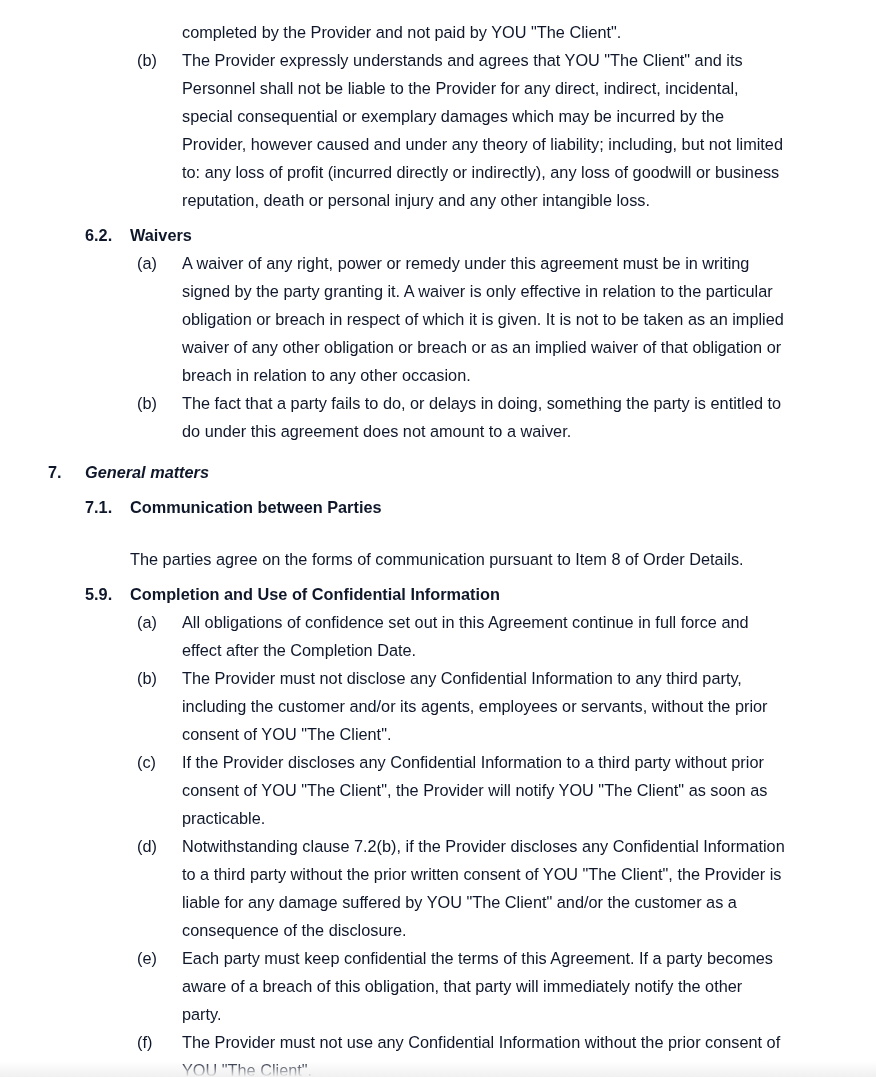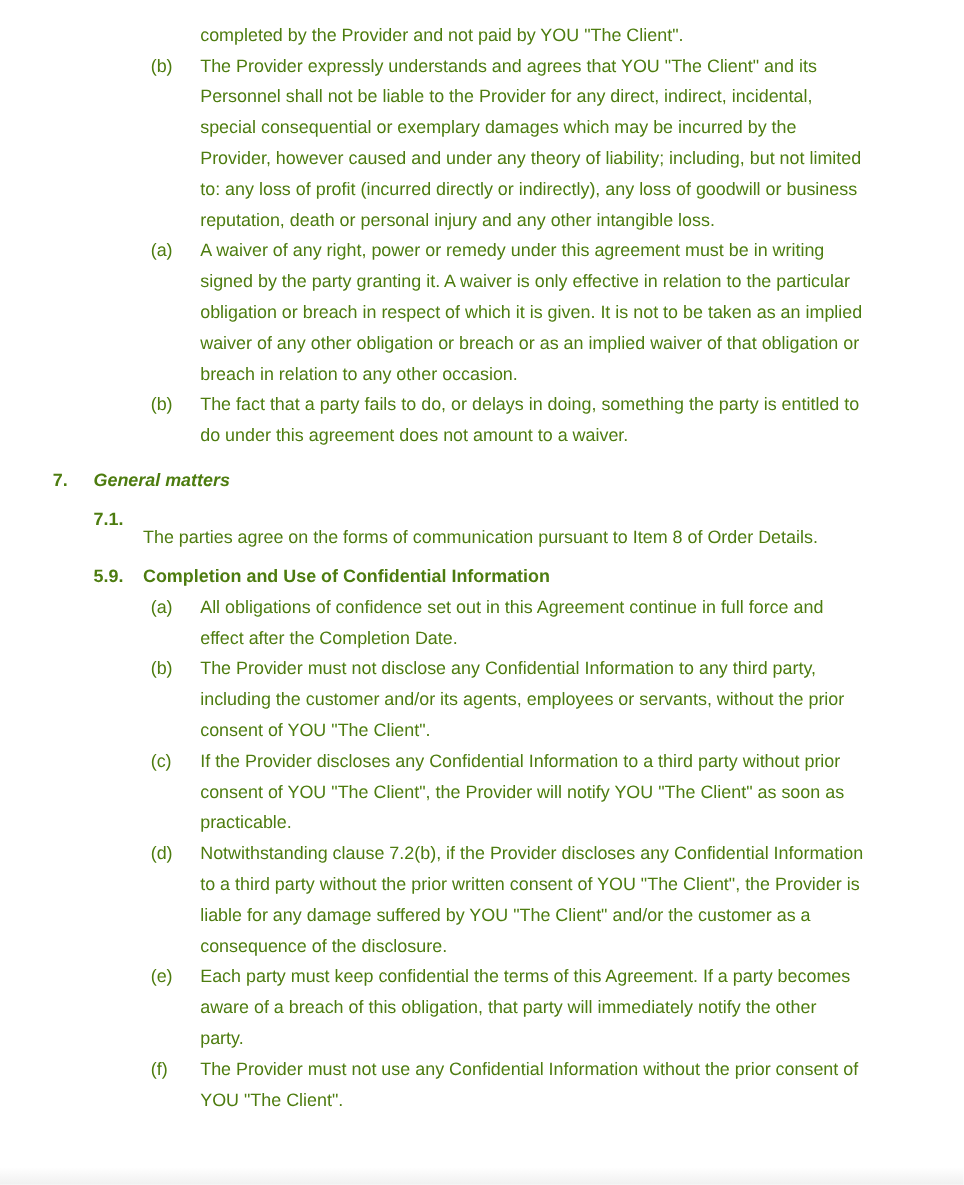--- a/index.html
+++ b/index.html
@@ -19,21 +19,21 @@
     position: relative;
     width: 876px;
     height: 1061px;
     padding-top: 18px;
     box-sizing: border-box;
   }
   .block {
     position: relative;
     font-size: 16.3px;
     line-height: 28px;
-    color: #4d7c0f;
+    color: #0f172a;
   }
   .h1 { margin-top: 13px; font-weight: bold; }
   .h2 { margin-top: 7px;  font-weight: bold; }
   .p-plain { margin-top: 24px; }
 
   .num1 { position: absolute; left: 48px; top: 0; }
   .txt1 { margin-left: 85px; font-style: italic; }
 
   .num2 { position: absolute; left: 85px; top: 0; }
   .txt2 { margin-left: 130px; }
@@ -55,34 +55,39 @@
 <body style="background: rgb(255, 255, 255); color: rgb(0, 0, 0);">
 
 <div id="page">
     <div class="block">
       <div class="cont-txt">completed by the Provider and not paid by YOU "The Client".</div>
     </div>
     <div class="block">
       <span class="marker">(b)</span>
       <div class="li-txt">The Provider expressly understands and agrees that YOU "The Client" and its Personnel shall not be liable to the Provider for any direct, indirect, incidental, special consequential or exemplary damages which may be incurred by the Provider, however caused and under any theory of liability; including, but not limited to: any loss of profit (incurred directly or indirectly), any loss of goodwill or business reputation, death or personal injury and any other intangible loss.</div>
     </div>
+    <div class="block h2">
+      <span class="num2">6.2.</span>
+      <div class="txt2">Waivers</div>
+    </div>
     <div class="block">
       <span class="marker">(a)</span>
       <div class="li-txt">A waiver of any right, power or remedy under this agreement must be in writing signed by the party granting it. A waiver is only effective in relation to the particular obligation or breach in respect of which it is given. It is not to be taken as an implied waiver of any other obligation or breach or as an implied waiver of that obligation or breach in relation to any other occasion.</div>
     </div>
     <div class="block">
       <span class="marker">(b)</span>
       <div class="li-txt">The fact that a party fails to do, or delays in doing, something the party is entitled to do under this agreement does not amount to a waiver.</div>
     </div>
     <div class="block h1">
       <span class="num1">7.</span>
       <div class="txt1">General matters</div>
     </div>
     <div class="block h2">
       <span class="num2">7.1.</span>
+      <div class="txt2">Communication between Parties</div>
     </div>
     <div class="block p-plain">
       <div class="p-txt">The parties agree on the forms of communication pursuant to Item 8 of Order Details.</div>
     </div>
     <div class="block h2">
       <span class="num2">5.9.</span>
       <div class="txt2">Completion and Use of Confidential Information</div>
     </div>
     <div class="block">
       <span class="marker">(a)</span>

